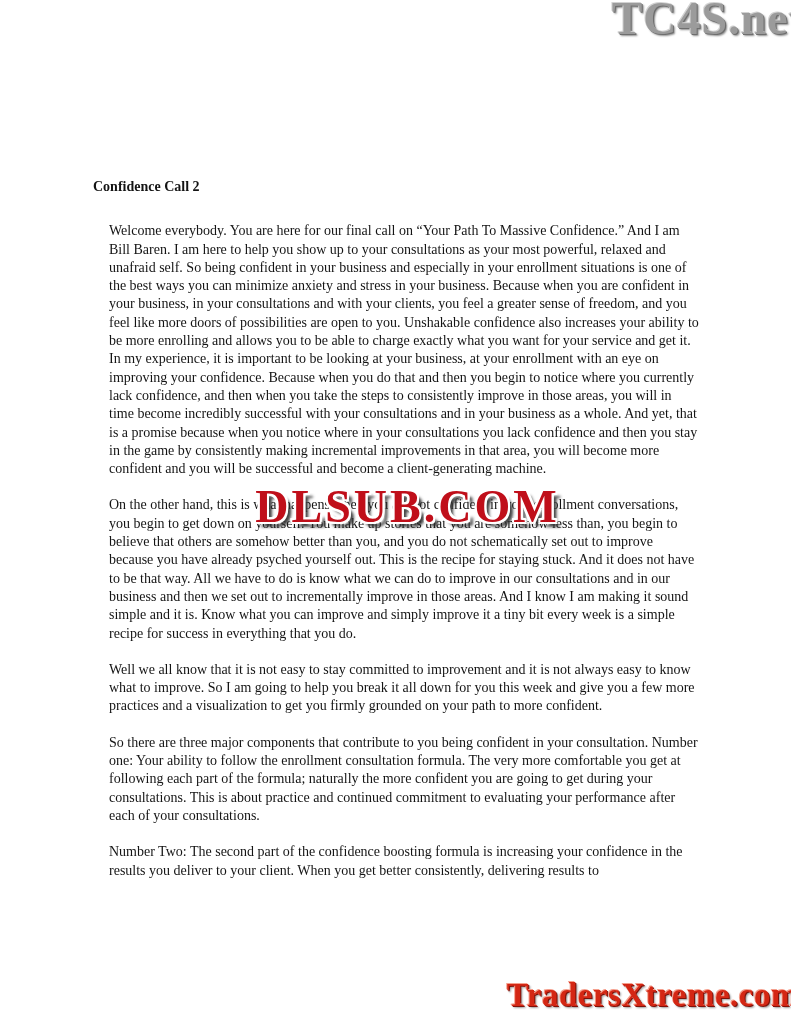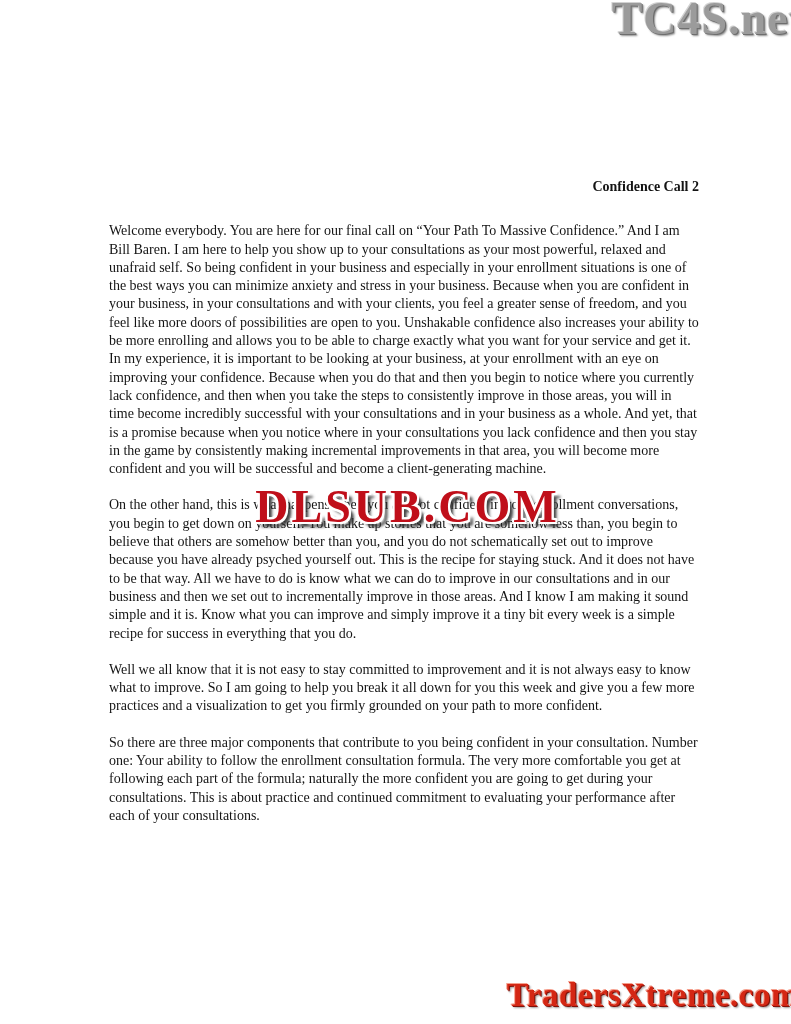--- a/index.html
+++ b/index.html
@@ -37,21 +37,21 @@
   .content {
     position: absolute;
     top: 178px;
     left: 93px;
     width: 606px;
     font-size: 14px;
     line-height: 18.3px;
     text-align: left;
   }
   .doc-title {
-    text-align: right;
+    text-align: left;
     font-weight: bold;
     font-size: 14px;
     margin: 0 0 26px 0;
   }
   .content p {
     margin: 0 0 18px 16px;
   }
   
   .watermark {
     position: absolute;
@@ -104,19 +104,20 @@
     <div class="doc-title">Confidence Call 2</div>
 
     <p>Welcome everybody. You are here for our final call on “Your Path To Massive Confidence.” And I am Bill Baren. I am here to help you show up to your consultations as your most powerful, relaxed and unafraid self. So being confident in your business and especially in your enrollment situations is one of the best ways you can minimize anxiety and stress in your business. Because when you are confident in your business, in your consultations and with your clients, you feel a greater sense of freedom, and you feel like more doors of possibilities are open to you. Unshakable confidence also increases your ability to be more enrolling and allows you to be able to charge exactly what you want for your service and get it. In my experience, it is important to be looking at your business, at your enrollment with an eye on improving your confidence. Because when you do that and then you begin to notice where you currently lack confidence, and then when you take the steps to consistently improve in those areas, you will in time become incredibly successful with your consultations and in your business as a whole. And yet, that is a promise because when you notice where in your consultations you lack confidence and then you stay in the game by consistently making incremental improvements in that area, you will become more confident and you will be successful and become a client-generating machine.</p>
 
     <p>On the other hand, this is what happens when you are not confident in your enrollment conversations, you begin to get down on yourself. You make up stories that you are somehow less than, you begin to believe that others are somehow better than you, and you do not schematically set out to improve because you have already psyched yourself out. This is the recipe for staying stuck. And it does not have to be that way. All we have to do is know what we can do to improve in our consultations and in our business and then we set out to incrementally improve in those areas. And I know I am making it sound simple and it is. Know what you can improve and simply improve it a tiny bit every week is a simple recipe for success in everything that you do.</p>
 
     <p>Well we all know that it is not easy to stay committed to improvement and it is not always easy to know what to improve. So I am going to help you break it all down for you this week and give you a few more practices and a visualization to get you firmly grounded on your path to more confident.</p>
 
     <p>So there are three major components that contribute to you being confident in your consultation. Number one: Your ability to follow the enrollment consultation formula. The very more comfortable you get at following each part of the formula; naturally the more confident you are going to get during your consultations. This is about practice and continued commitment to evaluating your performance after each of your consultations.</p>
 
+    <p>Number Two: The second part of the confidence boosting formula is increasing your confidence in the results you deliver to your client. When you get better consistently, delivering results to</p>
   </div>
 
   <div class="watermark">DLSUB.COM</div>
 
   <div class="footer-logo">TradersXtreme.com</div>
 
 </div>
 
 </body></html>

